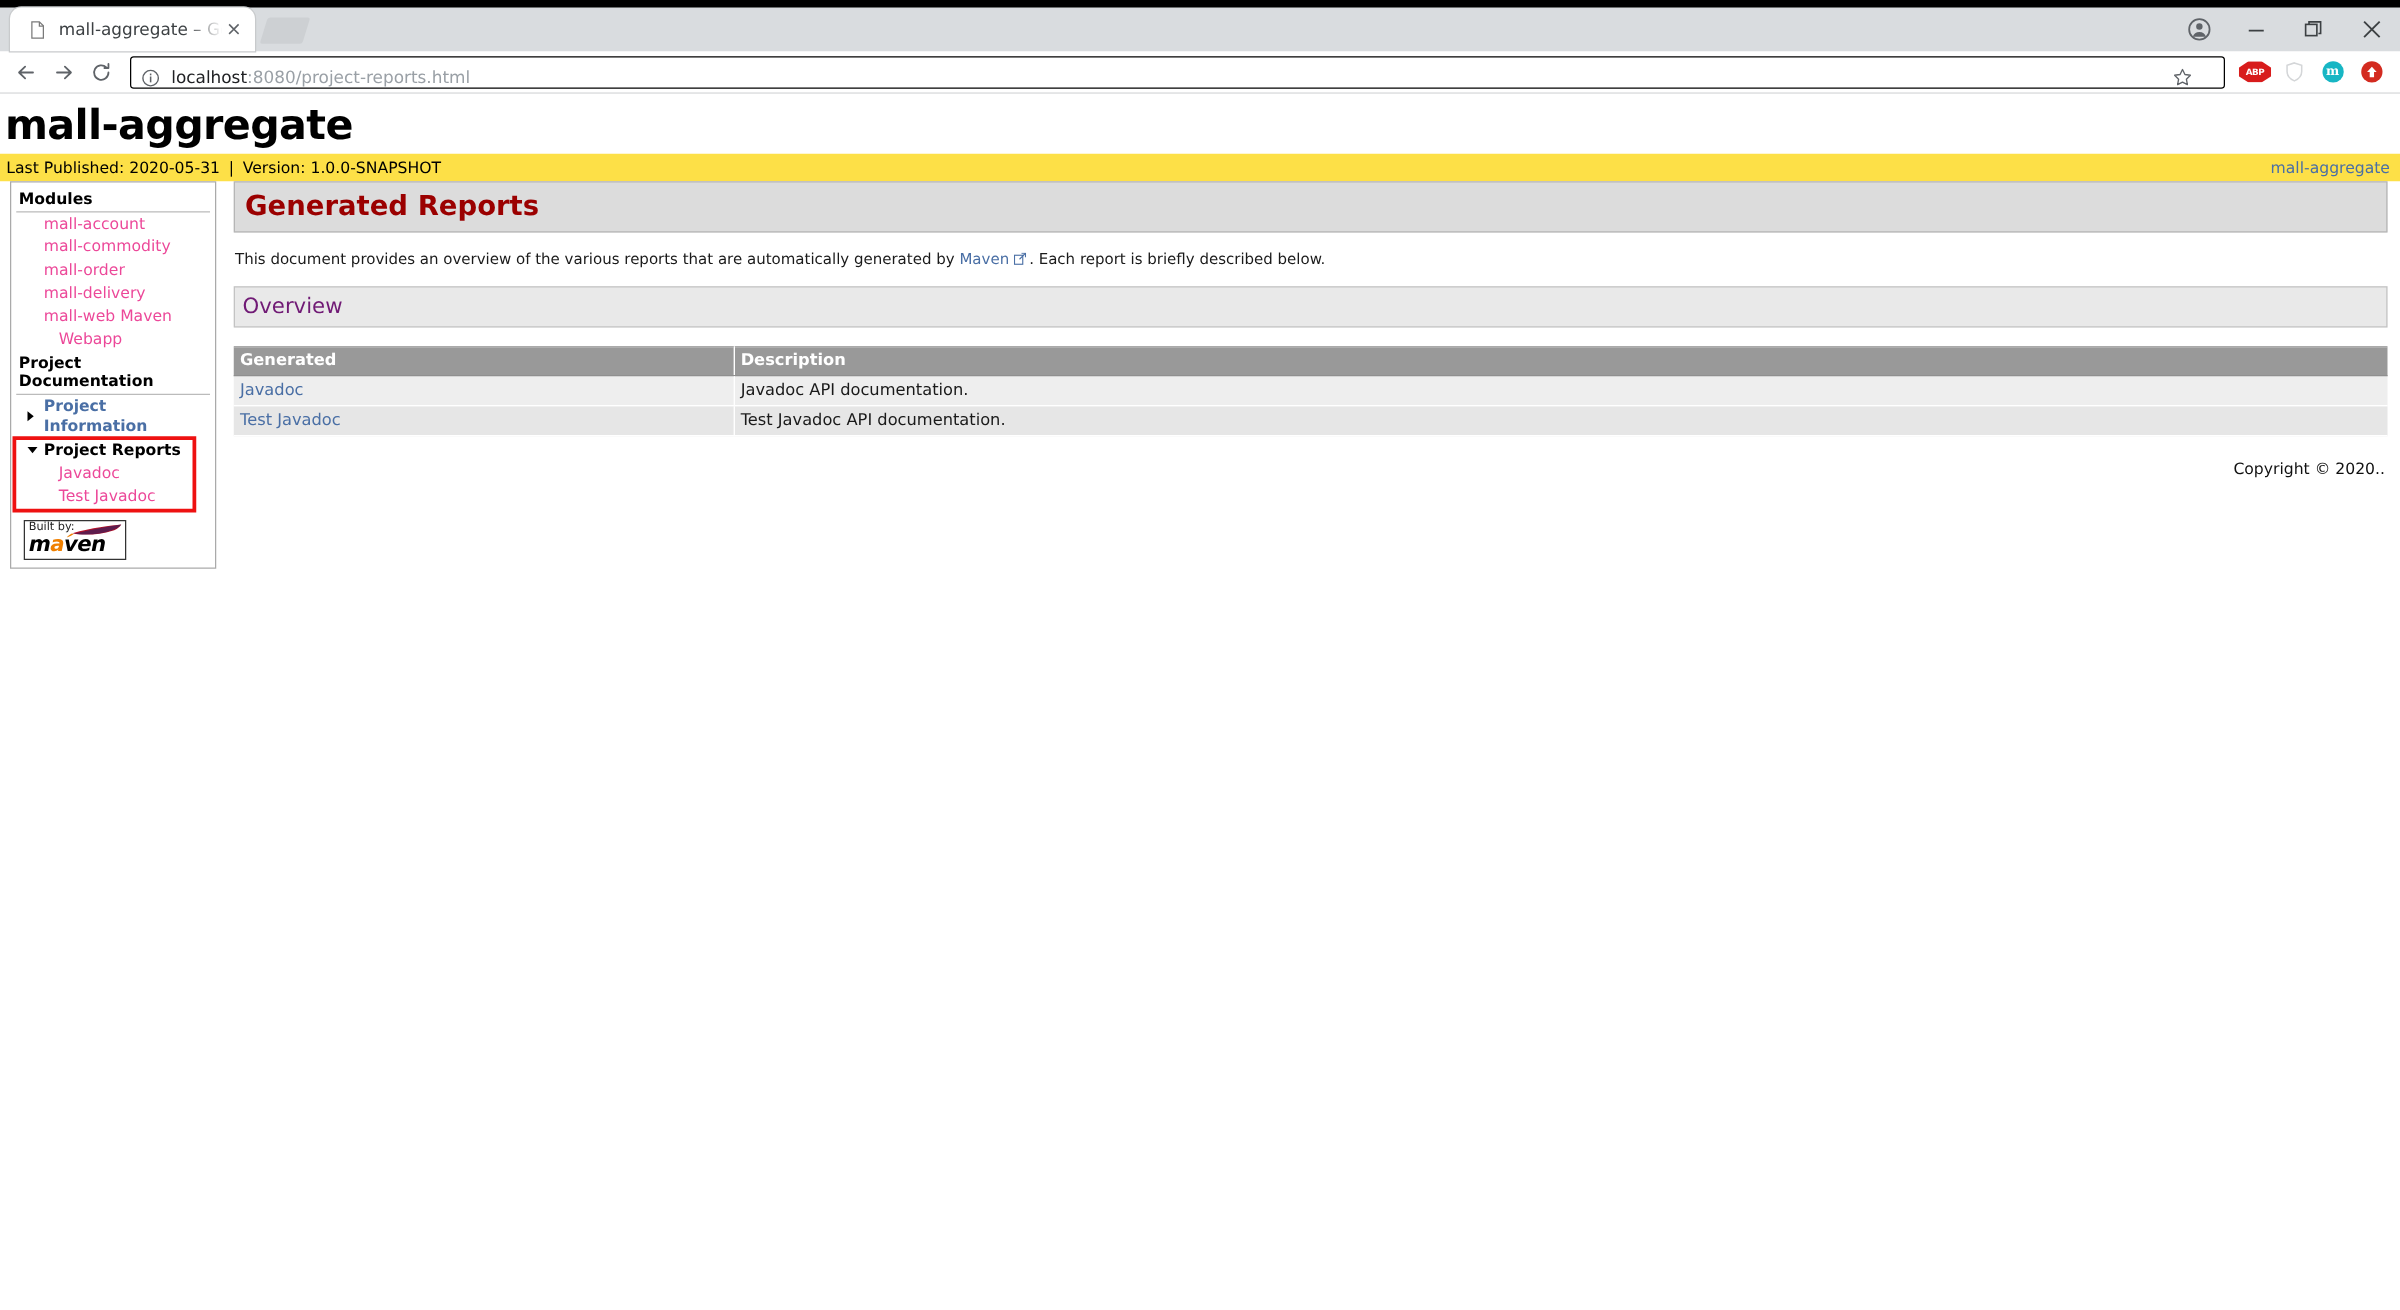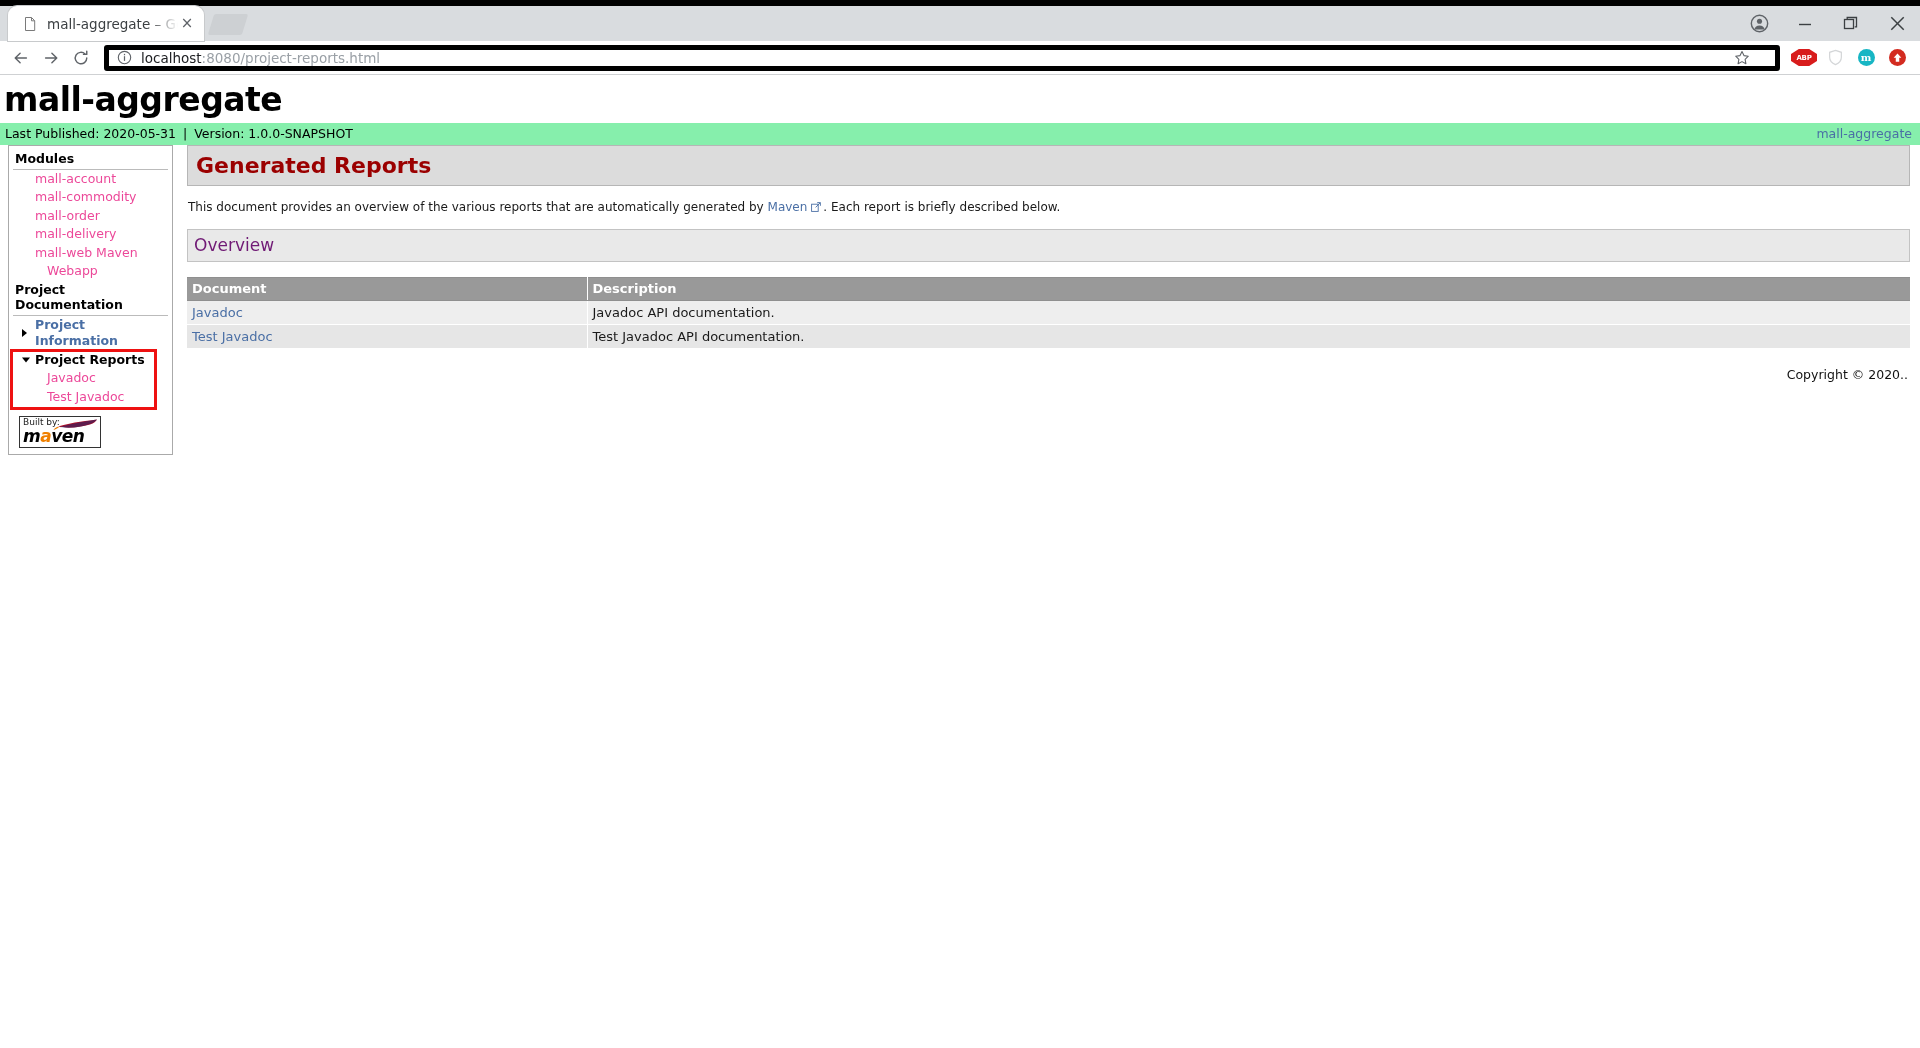--- a/index.html
+++ b/index.html
@@ -99,24 +99,24 @@
     display: flex; align-items: center; justify-content: center;
     color: #5f6368;
     flex: 0 0 30px;
   }
   .nav-btn.fwd { color: #9aa0a6; }
   .omnibox {
     flex: 1 1 auto;
     height: 26px;
     margin: 0 6px 0 8px;
     background: #ffffff;
-    border: 5px solid #000000;
+    border: 1px solid #000000;
     border-radius: 3px;
     display: flex;
-    align-items: center;
+    align-items: flex-end;
     padding: 0 24px 0 8px;
   }
   .info-icon { flex: 0 0 16px; margin-right: 8px; display: flex; }
   .url-text {
     flex: 1 1 auto;
     font-size: 13.5px;
     color: #9aa0a6;
     white-space: nowrap;
     font-family: "DejaVu Sans", sans-serif;
   }
@@ -156,21 +156,21 @@
     font-size: 33px;
     font-weight: bold;
     color: #000000;
     padding: 6px 0 4px 4px;
     letter-spacing: -0.5px;
     line-height: 1.15;
     font-family: "DejaVu Sans", sans-serif;
   }
 
   .bannerbar {
-    background: #86efac;
+    background: #fde047;
     height: 22px;
     display: flex;
     align-items: center;
     justify-content: space-between;
     padding: 0 8px 0 5px;
     font-size: 12.5px;
     color: #000;
   }
   .bannerbar a { color: #4a6fa5; text-decoration: none; }
   .bannerbar .sep { padding: 0 3px; }
@@ -496,21 +496,21 @@
                 <path d="M4.6 5.4L9.2 0.8" stroke="#4a6fa5" stroke-width="0.9" fill="none"></path>
                 <path d="M6.2 0.6h3.2v3.2" fill="none" stroke="#4a6fa5" stroke-width="0.9"></path>
               </svg></span><span>. Each report is briefly described below.</span>
         </div>
 
         <div class="section-h3">Overview</div>
 
         <table class="reports">
           <thead>
             <tr>
-              <th class="col1">Document</th>
+              <th class="col1">Generated</th>
               <th>Description</th>
             </tr>
           </thead>
           <tbody>
             <tr class="r-odd">
               <td class="col1"><a href="#">Javadoc</a></td>
               <td>Javadoc API documentation.</td>
             </tr>
             <tr class="r-even">
               <td class="col1"><a href="#">Test Javadoc</a></td>

